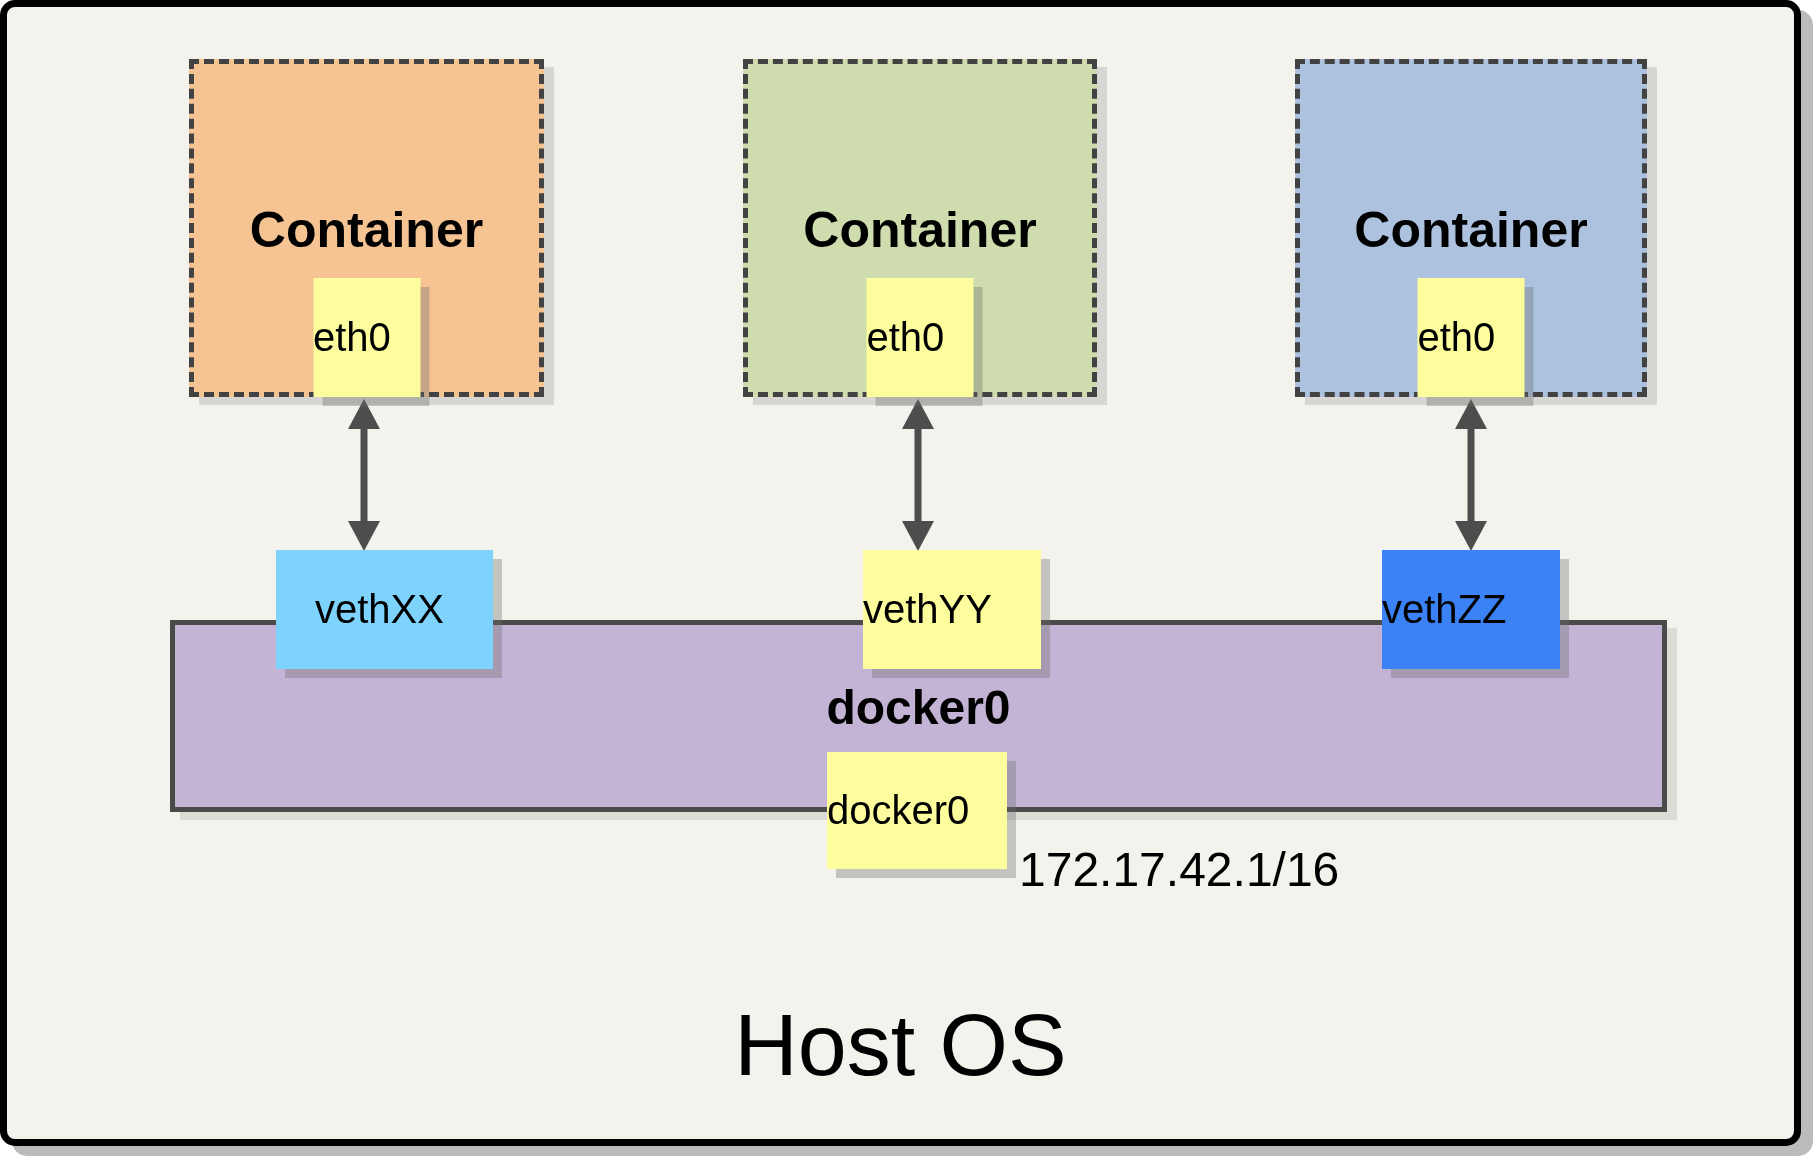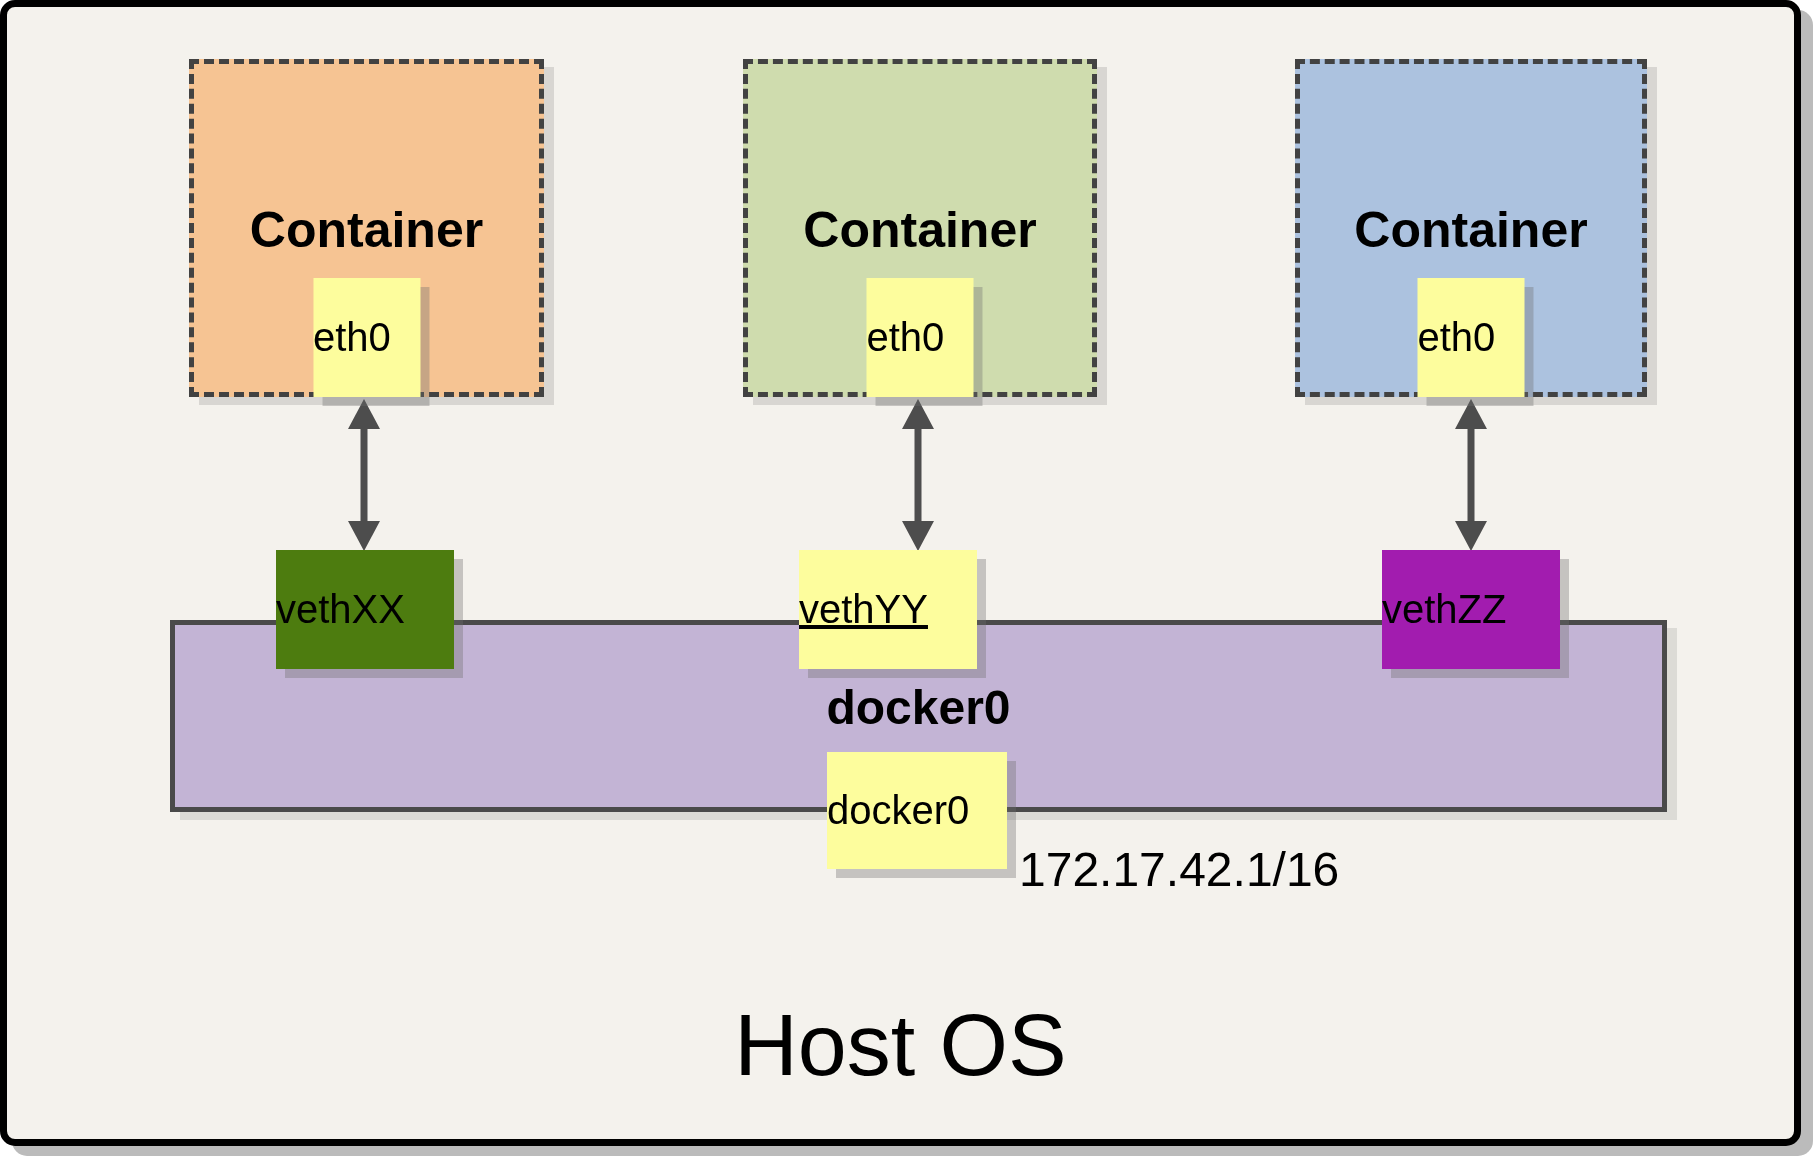--- a/index.html
+++ b/index.html
@@ -63,21 +63,21 @@
     z-index: 3;
   }
   .veth-box {
     position: absolute;
     top: 543px;
     width: 178px;
     height: 119px;
     z-index: 3;
   }
   .veth-box.v0 { left: 269px; }
-  .veth-box.v1 { left: 792px; text-decoration: underline; }
+  .veth-box.v1 { left: 856px; }
   .veth-box.v2 { left: 1375px; }
   .bridge-bar {
     position: absolute;
     left: 163px;
     top: 613px;
     width: 1497px;
     height: 192px;
     box-sizing: border-box;
     border: 5px solid #4A4A4A;
     background: #C3B4D5;
@@ -170,27 +170,27 @@
     <svg class="arrow a2" viewBox="0 0 44 156">
       <line x1="22" y1="28" x2="22" y2="128"></line>
       <polygon points="22,2 6,32 38,32"></polygon>
       <polygon points="22,154 6,124 38,124"></polygon>
     </svg>
 
     <div class="bridge-bar" style="background: rgb(195, 180, 213);">
       <div class="bridge-label">docker0</div>
     </div>
 
-    <div class="note veth-box v0" style="background: #4d7c0f;">
+    <div class="note veth-box v0" style="background: #7dd3fc; padding-left: 39px;">
       <span>vethXX</span>
     </div>
     <div class="note veth-box v1" style="background: rgb(253, 253, 157);">
       <span>vethYY</span>
     </div>
-    <div class="note veth-box v2" style="background: #a21caf;">
+    <div class="note veth-box v2" style="background: #3b82f6;">
       <span>vethZZ</span>
     </div>
 
     <div class="note bridge-iface-box" style="background: rgb(253, 253, 157);">
       <span>docker0</span>
     </div>
     <div class="bridge-ip">172.17.42.1/16</div>
 
     <div class="host-os-label">Host OS</div>
 

